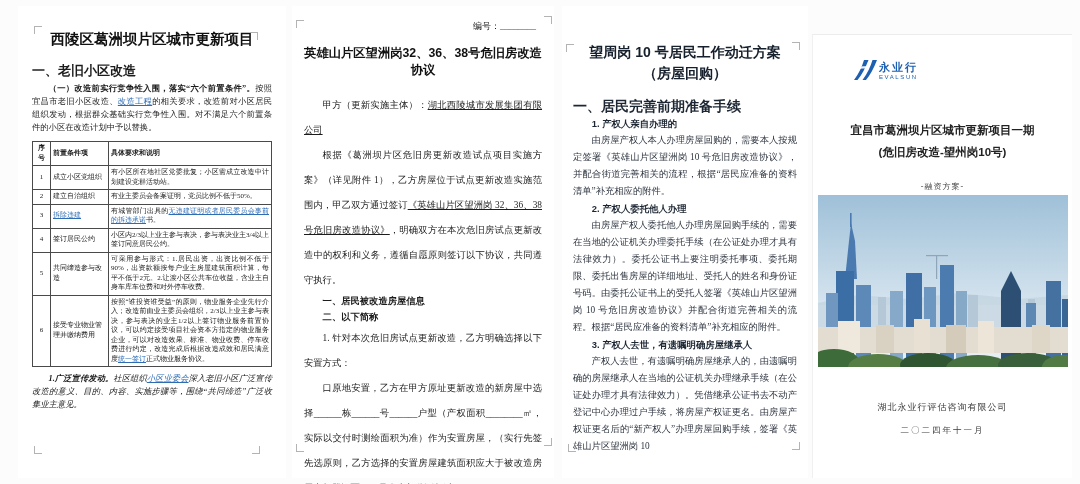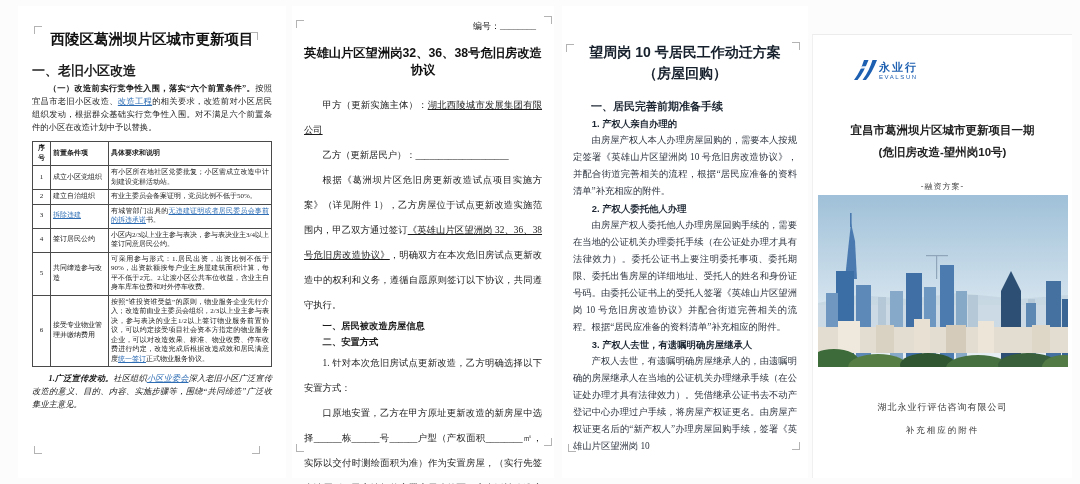--- a/index.html
+++ b/index.html
@@ -26,21 +26,21 @@
   #doc2 { left:292px; width:262px; padding:14px 12px 0 12px; }
   #doc2 .num-line { font-size:9px; text-align:right; padding-right:6px; }
   #doc2 .doc-title { font-family:"Liberation Sans", sans-serif; font-weight:bold; font-size:12.3px; text-align:center; margin-top:12px; color:#111; }
   #doc2 .body-p { font-size:9.3px; line-height:25px; text-align:justify; text-indent:2em; }
   #doc2 .first-p { margin-top:14px; }
   #doc2 .sec-head { font-family:"Liberation Sans", sans-serif; font-weight:bold; font-size:9.3px; line-height:16.4px; text-indent:2em; }
 
   
   #doc3 { left:562px; width:246px; padding:36px 11px 0 11px; color:#2e3540; }
   #doc3 .doc-title { font-family:"Liberation Sans", sans-serif; font-weight:bold; font-size:14px; line-height:21px; text-align:center; color:#16202c; }
-  #doc3 .sec-head { font-family:"Liberation Sans", sans-serif; font-weight:bold; font-size:11px; line-height:17px; margin-top:14px; color:#1d2733;margin-left:18px; }
+  #doc3 .sec-head { font-family:"Liberation Sans", sans-serif; font-weight:bold; font-size:14px; line-height:17px; margin-top:14px; color:#1d2733; }
   #doc3 .item-head { font-family:"Liberation Sans", sans-serif; font-weight:bold; font-size:9.4px; line-height:17px; text-indent:2em; color:#1d2733; }
   #doc3 .body-p { font-size:9.3px; line-height:17px; text-align:justify; text-indent:2em; }
 
   
   #cover { left:812px; top:34px; height:444px; width:260px; border-top:1px solid #ececec; border-left:1px solid #f0f0f0; }
   #cover .logo-row { position:absolute; top:24px; left:40px; display:flex; align-items:flex-end; gap:0; }
   #cover .logo-txtcol { display:flex; flex-direction:column; }
   #cover .logo-cn { font-family:"Liberation Sans", sans-serif; font-weight:bold; font-size:11px; letter-spacing:2px; color:#1d5fb0; line-height:12px; }
   #cover .logo-en { font-family:"Liberation Sans", sans-serif; font-size:6px; letter-spacing:1.6px; color:#1d5fb0; line-height:7px; margin-top:1px; }
   #cover .cover-title { position:absolute; top:88px; left:0; width:100%; text-align:center; font-family:"Liberation Sans", sans-serif; font-size:11.5px; font-weight:600; color:#222; }
@@ -109,24 +109,23 @@
     </tbody>
       </table>
 
     <p class="body-p" style="margin-top:5px;font-style:italic;"><span class="lead-bold">1.广泛宣传发动。</span><span>社区组织</span><span class="lnk">小区业委会</span><span>深入老旧小区广泛宣传改造的意义、目的、内容、实施步骤等，围绕“共同缔造”广泛收集业主意见。</span></p>
   </div>
 
   <div class="page" id="doc2">
     <div class="num-line"><span>编号：</span><span>________</span></div>
     <div class="doc-title">英雄山片区望洲岗32、36、38号危旧房改造协议</div>
     <p class="body-p first-p"><span>甲方（更新实施主体）：</span><span class="u">湖北西陵城市发展集团有限公司</span></p>
-    <p class="body-p"><span>乙方（更新居民户）：</span><span>____________________</span></p>
     <p class="body-p"><span>根据《葛洲坝片区危旧房更新改造试点项目实施方案》（详见附件 1），乙方房屋位于试点更新改造实施范围内，甲乙双方通过签订</span><span class="u">《英雄山片区望洲岗 32、36、38号危旧房改造协议》</span><span>，明确双方在本次危旧房试点更新改造中的权利和义务，遵循自愿原则签订以下协议，共同遵守执行。</span></p>
     <div class="sec-head">一、居民被改造房屋信息</div>
-    <div class="sec-head">二、安置方式</div>
+    <div class="sec-head">二、以下简称</div>
     <p class="body-p">1. 针对本次危旧房试点更新改造，乙方明确选择以下安置方式：</p>
     <p class="body-p">口原地安置，乙方在甲方原址更新改造的新房屋中选择______栋______号______户型（产权面积________㎡，实际以交付时测绘面积为准）作为安置房屋，（实行先签先选原则，乙方选择的安置房屋建筑面积应大于被改造房屋产权登记面积，且多出部分不超过 20 ㎡）。</p>
   </div>
 
   <div class="page" id="doc3">
     <div class="doc-title">望周岗 10 号居民工作动迁方案</div>
     <div class="doc-title">（房屋回购）</div>
     <div class="sec-head">一、居民完善前期准备手续</div>
     <div class="item-head">1. 产权人亲自办理的</div>
     <p class="body-p">由房屋产权人本人办理房屋回购的，需要本人按规定签署《英雄山片区望洲岗 10 号危旧房改造协议》，并配合街道完善相关的流程，根据“居民应准备的资料清单”补充相应的附件。</p>
@@ -201,21 +200,21 @@
         <ellipse cx="16" cy="168" rx="26" ry="14" fill="#3e6b3a"></ellipse>
         <ellipse cx="60" cy="172" rx="30" ry="13" fill="#567d44"></ellipse>
         <ellipse cx="110" cy="170" rx="28" ry="12" fill="#2f5631"></ellipse>
         <ellipse cx="160" cy="173" rx="32" ry="13" fill="#477040"></ellipse>
         <ellipse cx="210" cy="170" rx="30" ry="12" fill="#39603a"></ellipse>
         <ellipse cx="246" cy="172" rx="22" ry="12" fill="#517a45"></ellipse>
       </svg>
     </div>
 
     <div class="cover-company">湖北永业行评估咨询有限公司</div>
-    <div class="cover-date">补充相应的附件</div>
+    <div class="cover-date">二〇二四年十一月</div>
   </div>
 
   <div class="cm cm-tl" style="left:34px;top:26px;"></div>
   <div class="cm cm-tr" style="left:250px;top:32px;"></div>
   <div class="cm cm-bl" style="left:34px;top:446px;"></div>
   <div class="cm cm-br" style="left:252px;top:446px;"></div>
   <div class="cm cm-tl" style="left:296px;top:20px;"></div>
   <div class="cm cm-tr" style="left:544px;top:16px;"></div>
   <div class="cm cm-bl" style="left:296px;top:444px;"></div>
   <div class="cm cm-br" style="left:544px;top:438px;"></div>

